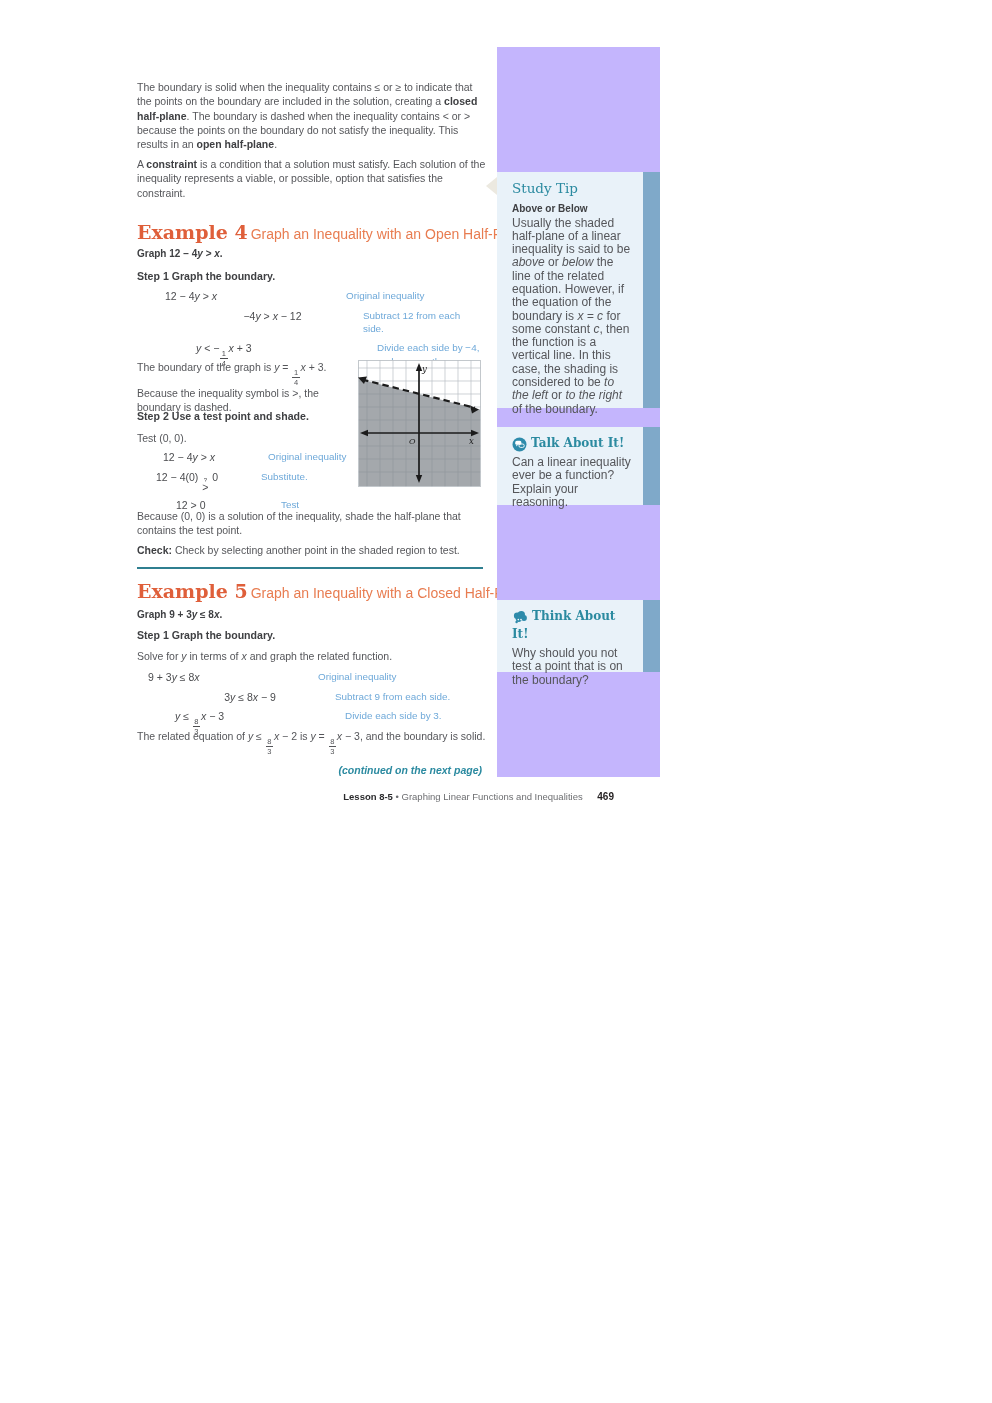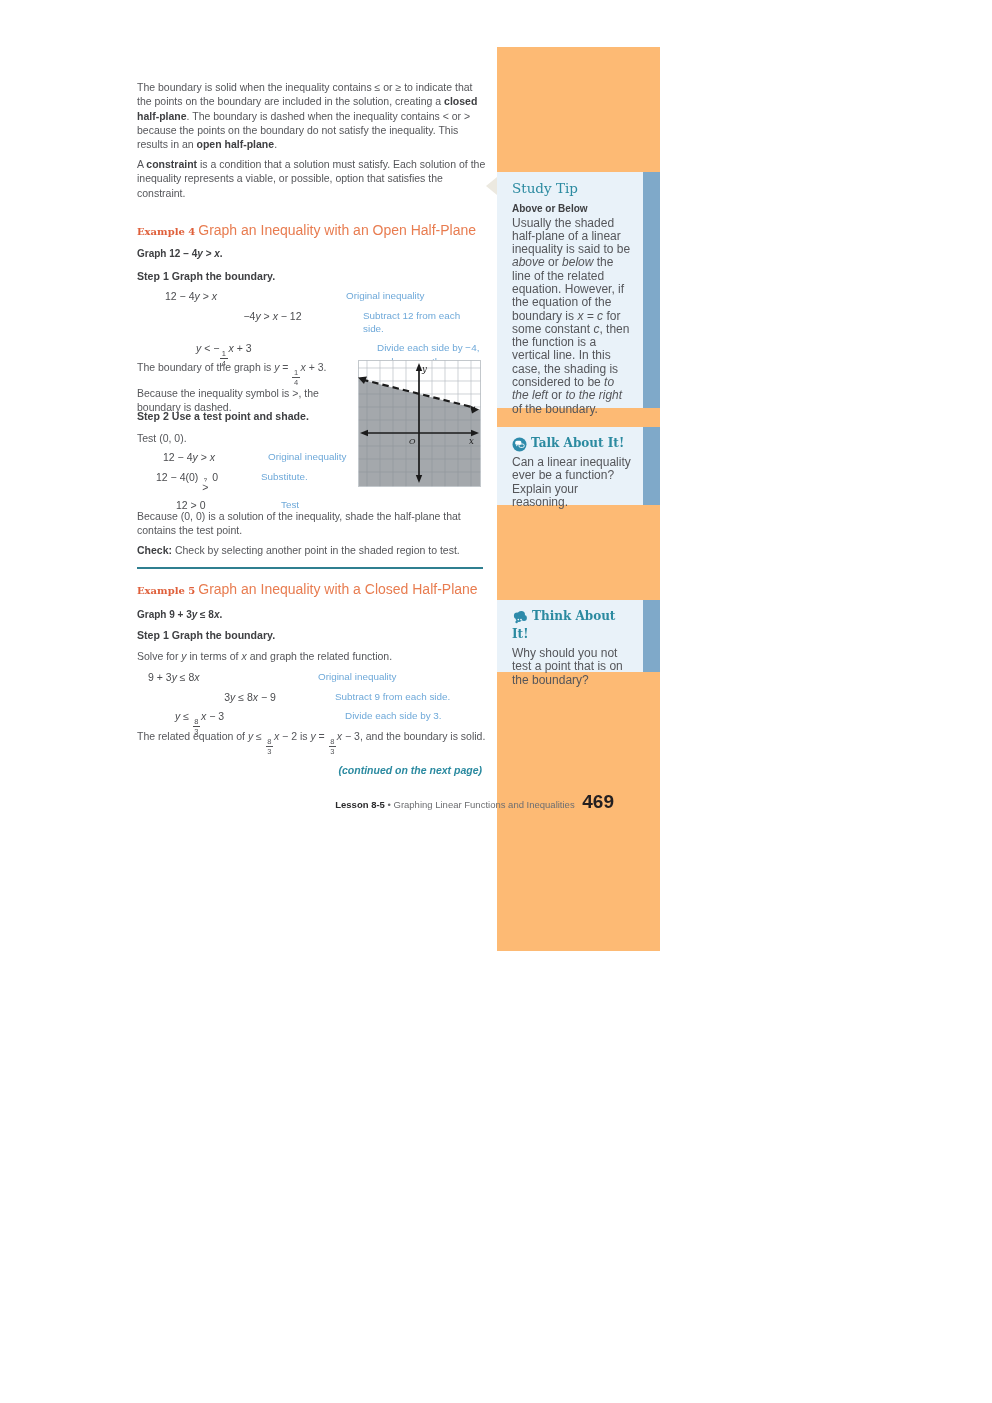--- a/index.html
+++ b/index.html
@@ -2,58 +2,58 @@
 <html><head>
 <meta charset="utf-8">
 <style>
   html,body{margin:0;padding:0;background:#fff;}
   .page{position:relative;width:992px;height:1403px;background:#fff;overflow:hidden;
         font-family:"Liberation Sans",sans-serif;color:#55565a;}
   .abs{position:absolute;}
   .body-text{font-size:10.5px;line-height:14.3px;margin:0;}
   .stmt{font-weight:700;color:#3f4043;font-size:10px;}
   .step{font-weight:700;color:#3f4043;font-size:10.6px;}
-  .ex-label{font-family:"DejaVu Serif",serif;font-weight:700;color:#df5f3a;font-size:10px;}
+  .ex-label{font-family:"DejaVu Serif",serif;font-weight:700;color:#df5f3a;font-size:19px;}
   .ex-title{color:#e87c50;font-size:14px;margin-left:3px;}
   .eq-table{display:block;}
   .eq-row{display:flex;align-items:flex-start;margin-bottom:5.5px;}
   .eq{color:#4b4c4f;font-size:10.5px;line-height:14px;flex-shrink:0;}
   .note{color:#6fa9d9;font-size:9.9px;line-height:13.5px;}
   .t1 .eq{width:181px;}  .t1 .note{width:136px;}
   .t2 .eq{width:105px;}
   .t3 .eq{width:170px;}
   .ind17{padding-left:17px;text-align:center;} .ind31{padding-left:31px;} .ind7{padding-left:7px;}
   .ind20{padding-left:20px;} .ind27{padding-left:27px;}
   .frac{display:inline-flex;flex-direction:column;align-items:center;vertical-align:-4px;
         line-height:1;margin:0 1px;}
   .frac .fn{font-size:7.5px;border-bottom:1px solid currentColor;padding:0 1.5px 0.5px;}
   .frac .fd{font-size:7.5px;padding-top:0.5px;}
   .qrel{display:inline-flex;flex-direction:column;align-items:center;line-height:1;
         vertical-align:-1px;margin:0 1px;}
   .qrel .qm{font-size:6px;margin-bottom:-1px;}
   .divider{height:2px;background:#2f7f90;}
   .continued{font-weight:700;font-style:italic;color:#2b8aa0;font-size:10.5px;text-align:right;}
   
-  .right-col{left:497px;top:47px;width:163px;height:904px;background:#fdba74;}
+  .right-col{left:497px;top:47px;width:163px;height:730px;background:#c4b5fd;}
   .tip-row{position:absolute;left:0;width:163px;display:flex;}
   .tip-box{flex:1;background:#e9f2f9;padding:8px 10px 6px 15px;box-sizing:border-box;position:relative;}
   .tip-strip{width:17px;background:#7fa9c9;}
   .study-title{font-family:"DejaVu Serif",serif;color:#2b8aa0;font-size:13.5px;margin:0 0 6px 0;}
   .tip-heading{font-weight:700;color:#3f4043;font-size:10px;line-height:13.5px;}
   .tip-body{font-size:12px;line-height:13.3px;color:#55565a;margin:1px 0 0 0;}
   .tip-title{font-family:"DejaVu Serif",serif;font-weight:700;color:#2b8aa0;font-size:12px;
              vertical-align:2px;margin-left:4px;}
   .tip-title-row{margin-bottom:3px;}
   .notch{position:absolute;left:-11px;top:5px;width:0;height:0;
          border-top:9px solid transparent;border-bottom:9px solid transparent;
          border-right:11px solid #ece9e0;}
   
   .footer{font-size:9.5px;color:#6d6e71;text-align:right;}
   .f-lesson{font-weight:700;color:#2b2b2d;}
-  .f-page{font-weight:700;color:#231f20;font-size:19px;margin-left:5px;}
+  .f-page{font-weight:700;color:#231f20;font-size:10px;margin-left:12px;}
 </style>
 </head>
 <body>
 
 <div class="page">
 
   <p class="abs body-text" style="left:137px;top:80px;width:350px"><span>The boundary is solid when the inequality contains ≤ or ≥ to indicate that the points on the boundary are included in the solution, creating a </span><span style="font-weight: 700; color: rgb(63, 64, 67);">closed half-plane</span><span>. The boundary is dashed when the inequality contains &lt; or &gt; because the points on the boundary do not satisfy the inequality. This results in an </span><span style="font-weight: 700; color: rgb(63, 64, 67);">open half-plane</span><span>.</span></p>
   <p class="abs body-text" style="left:137px;top:157px;width:350px"><span>A </span><span style="font-weight: 700; color: rgb(63, 64, 67);">constraint</span><span> is a condition that a solution must satisfy. Each solution of the inequality represents a viable, or possible, option that satisfies the constraint.</span></p>
 
   <div class="abs" style="left:137px;top:221px">

